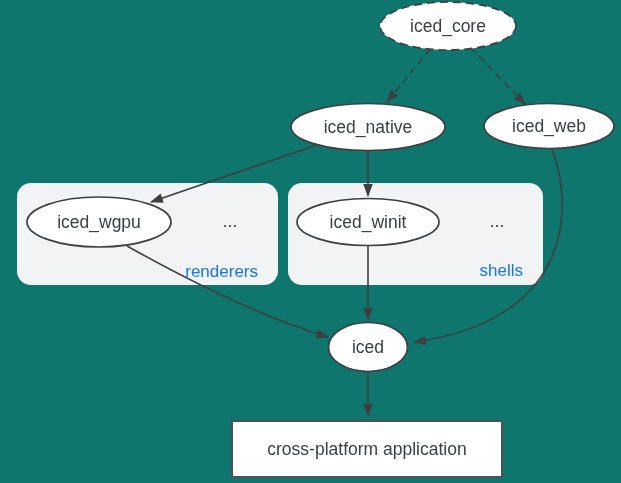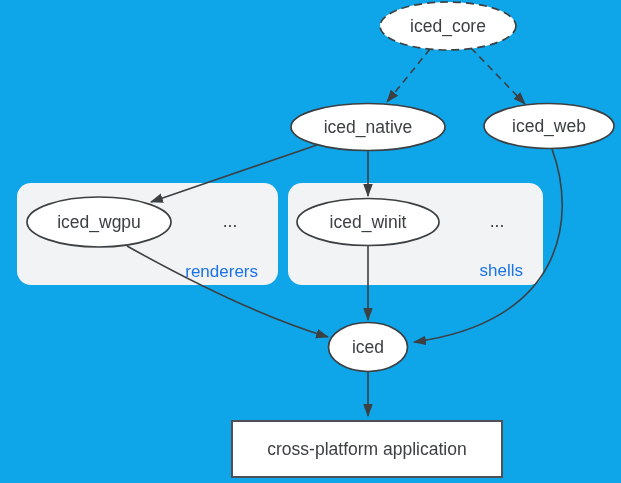--- a/index.html
+++ b/index.html
@@ -4,21 +4,21 @@
 <style>
   html, body {
     margin: 0;
     padding: 0;
     background: #ffffff;
   }
   .stage {
     position: relative;
     width: 621px;
     height: 483px;
-    background: #0ea5e9;
+    background: #0f766e;
     overflow: hidden;
     font-family: "Liberation Sans", sans-serif;
   }
   svg { display: block; }
   .edge {
     fill: none;
     stroke: #3c4043;
     stroke-width: 1.6;
   }
   .edge.dashed {

